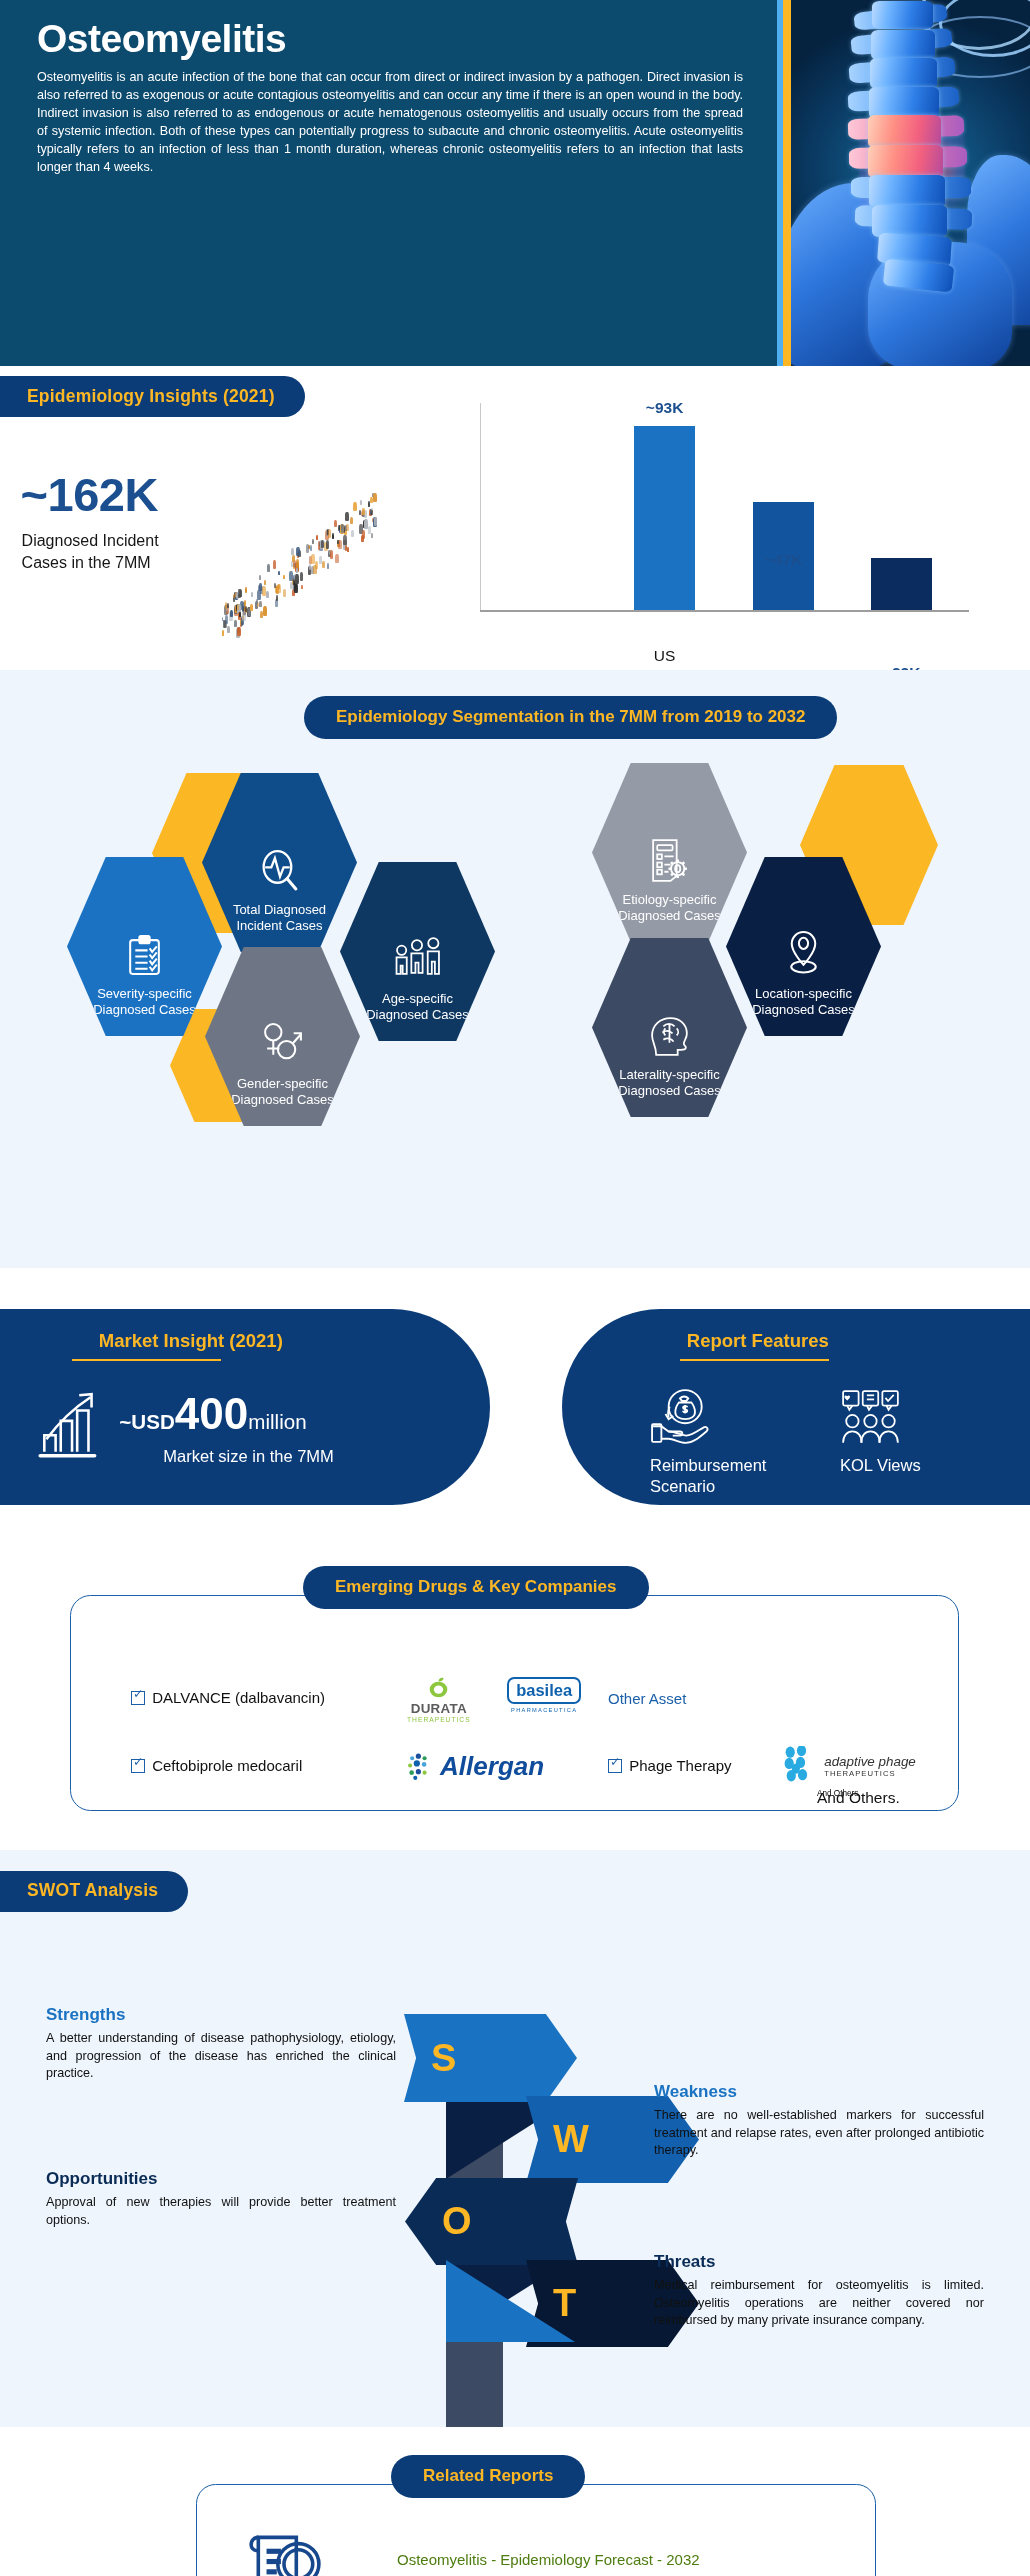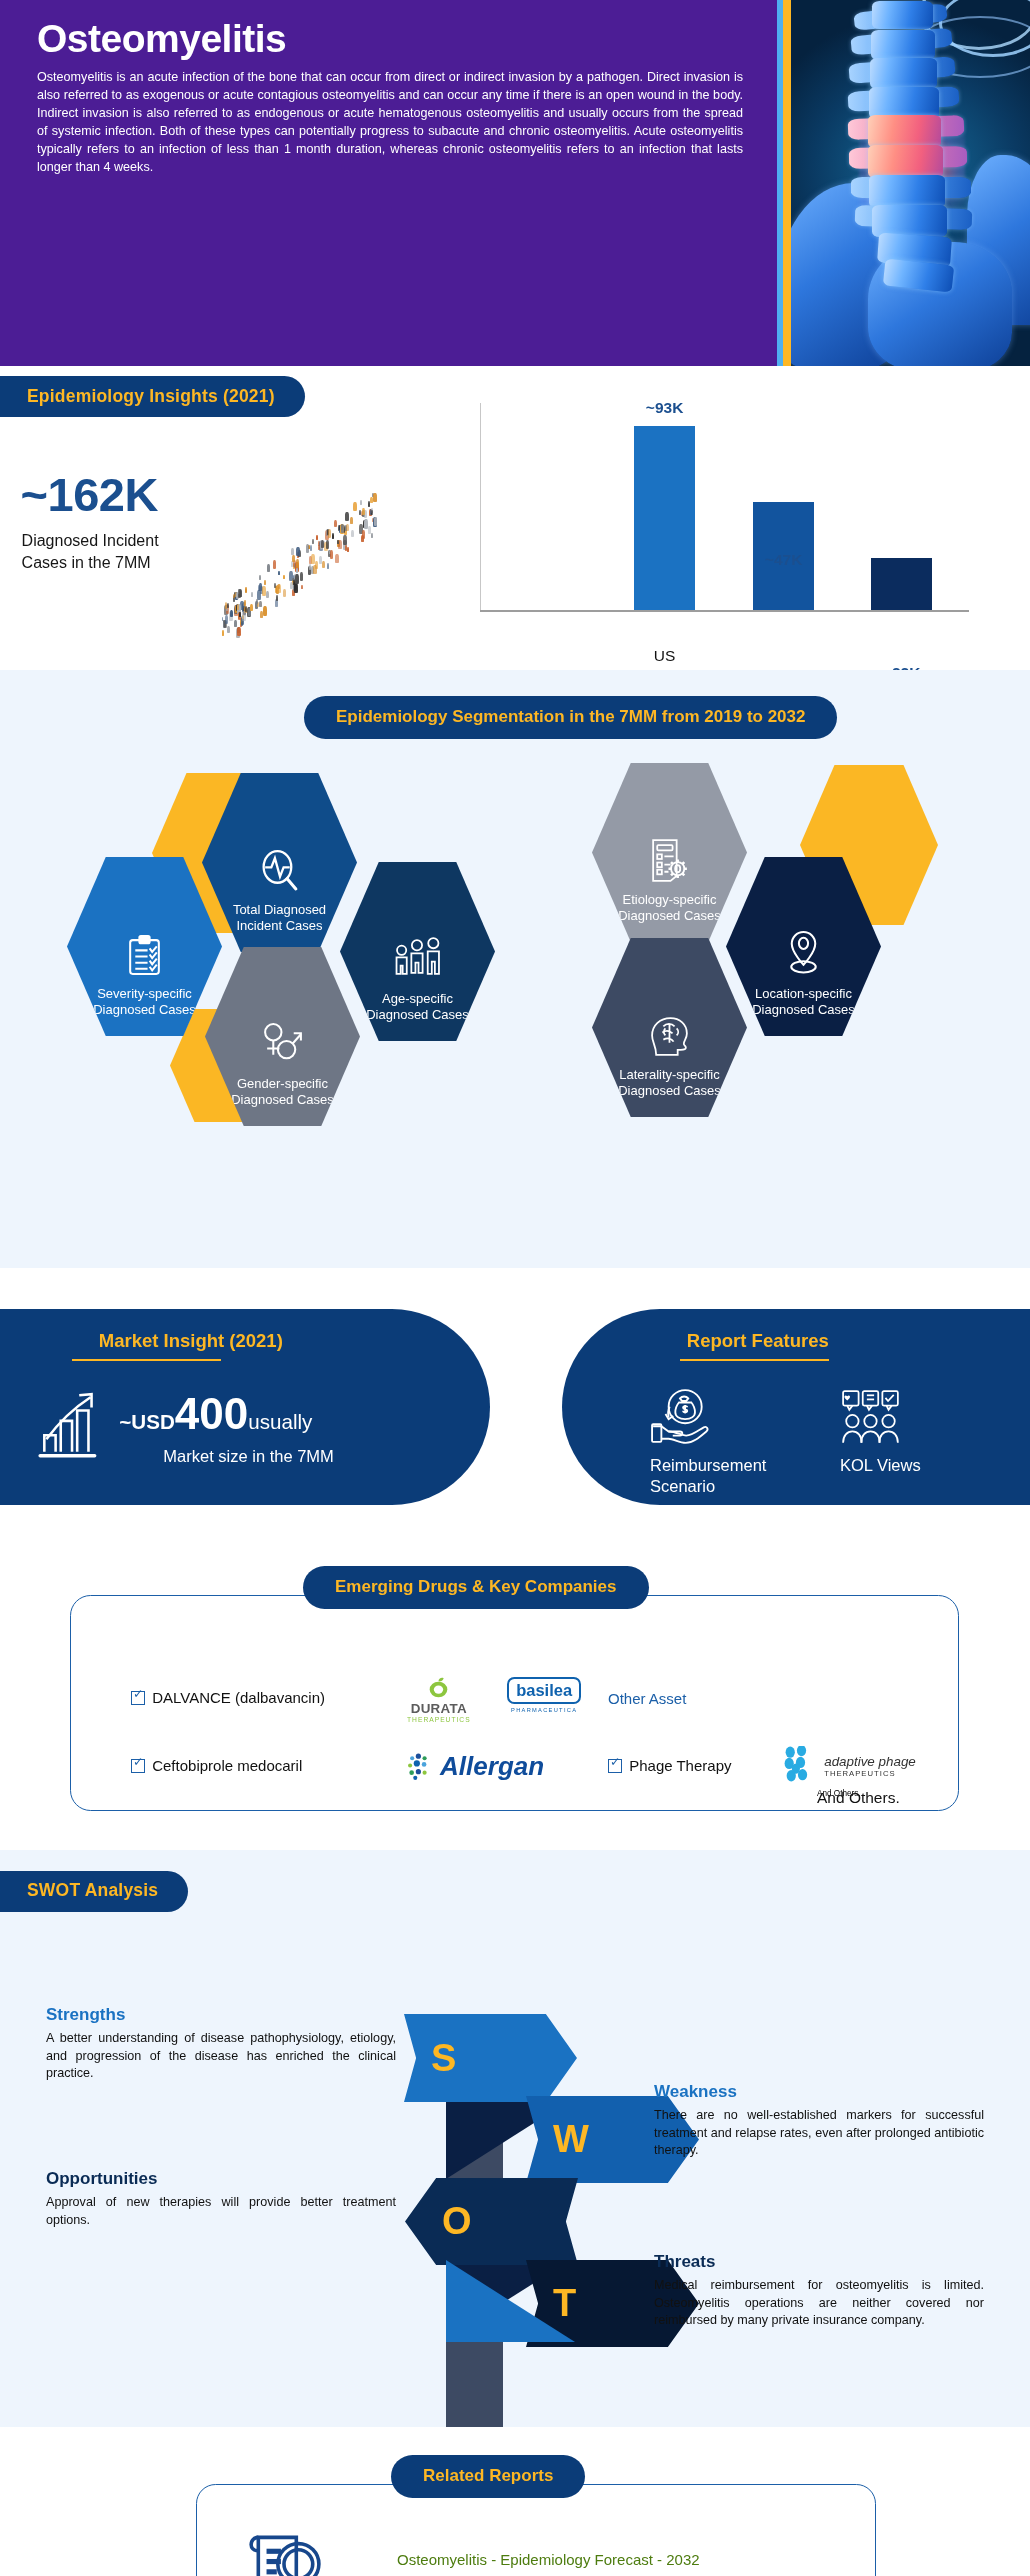--- a/index.html
+++ b/index.html
@@ -11,21 +11,21 @@
     height: 3267px;
     position: relative;
     overflow: hidden;
   }
   .page { position: relative; width: 1030px; height: 3267px; }
 
   
   .header {
     position: relative;
     width: 1030px; height: 366px;
-    background: #4c1d95;
+    background: #0c4a6e;
     overflow: hidden;
   }
   .header-text { position: absolute; left: 37px; top: 18.5px; width: 721px; }
   .header-title {
     color: #ffffff; font-size: 39px; font-weight: 700;
     letter-spacing: -0.5px; line-height: 1.0;
     font-family: "Liberation Sans Narrow","Liberation Sans", sans-serif;
   }
   .header-sub {
     color: #FDB724; font-size: 19.6px; font-weight: 700;
@@ -578,21 +578,21 @@
         <div>
           <svg width="67" height="77" viewBox="0 0 130 150" fill="none" stroke="#fff" stroke-width="5">
             <path d="M14 124V92h22v32M46 124V64h22v60M78 124V44h22v80"></path>
             <line x1="6" y1="132" x2="112" y2="132" stroke-width="7" stroke-linecap="round"></line>
             <path d="M18 100C40 70 70 40 104 18" stroke-width="5"></path>
             <polyline points="82,14 106,12 106,38" stroke-width="5"></polyline>
           </svg>
         </div>
         <div style="margin-left:15.5px;">
           <div style="white-space:nowrap;">
-            <span style="font-size:20.6px; font-weight:700; vertical-align:baseline;">~USD</span><span style="font-size:44px; font-weight:700;">400</span><span style="font-size:20.6px;">usually</span>
+            <span style="font-size:20.6px; font-weight:700; vertical-align:baseline;">~USD</span><span style="font-size:44px; font-weight:700;">400</span><span style="font-size:20.6px;">million</span>
           </div>
           <div style="font-size:16.5px; margin-top:8.2px;margin-left:44px;">Market size in the 7MM</div>
         </div>
       </div>
     </div>
 
     <div class="rf-card" style="left:562px; top:41px; width:474px; height:196px;">
       <div class="card-title" style="margin-top:20.6px; width:371px; margin-left:10.3px;">Report Features</div>
       <div class="card-rule" style="width:149px; margin-left:118px;"></div>
       <div style="display:flex; gap:72px; padding-left:88px; margin-top:28px;">

